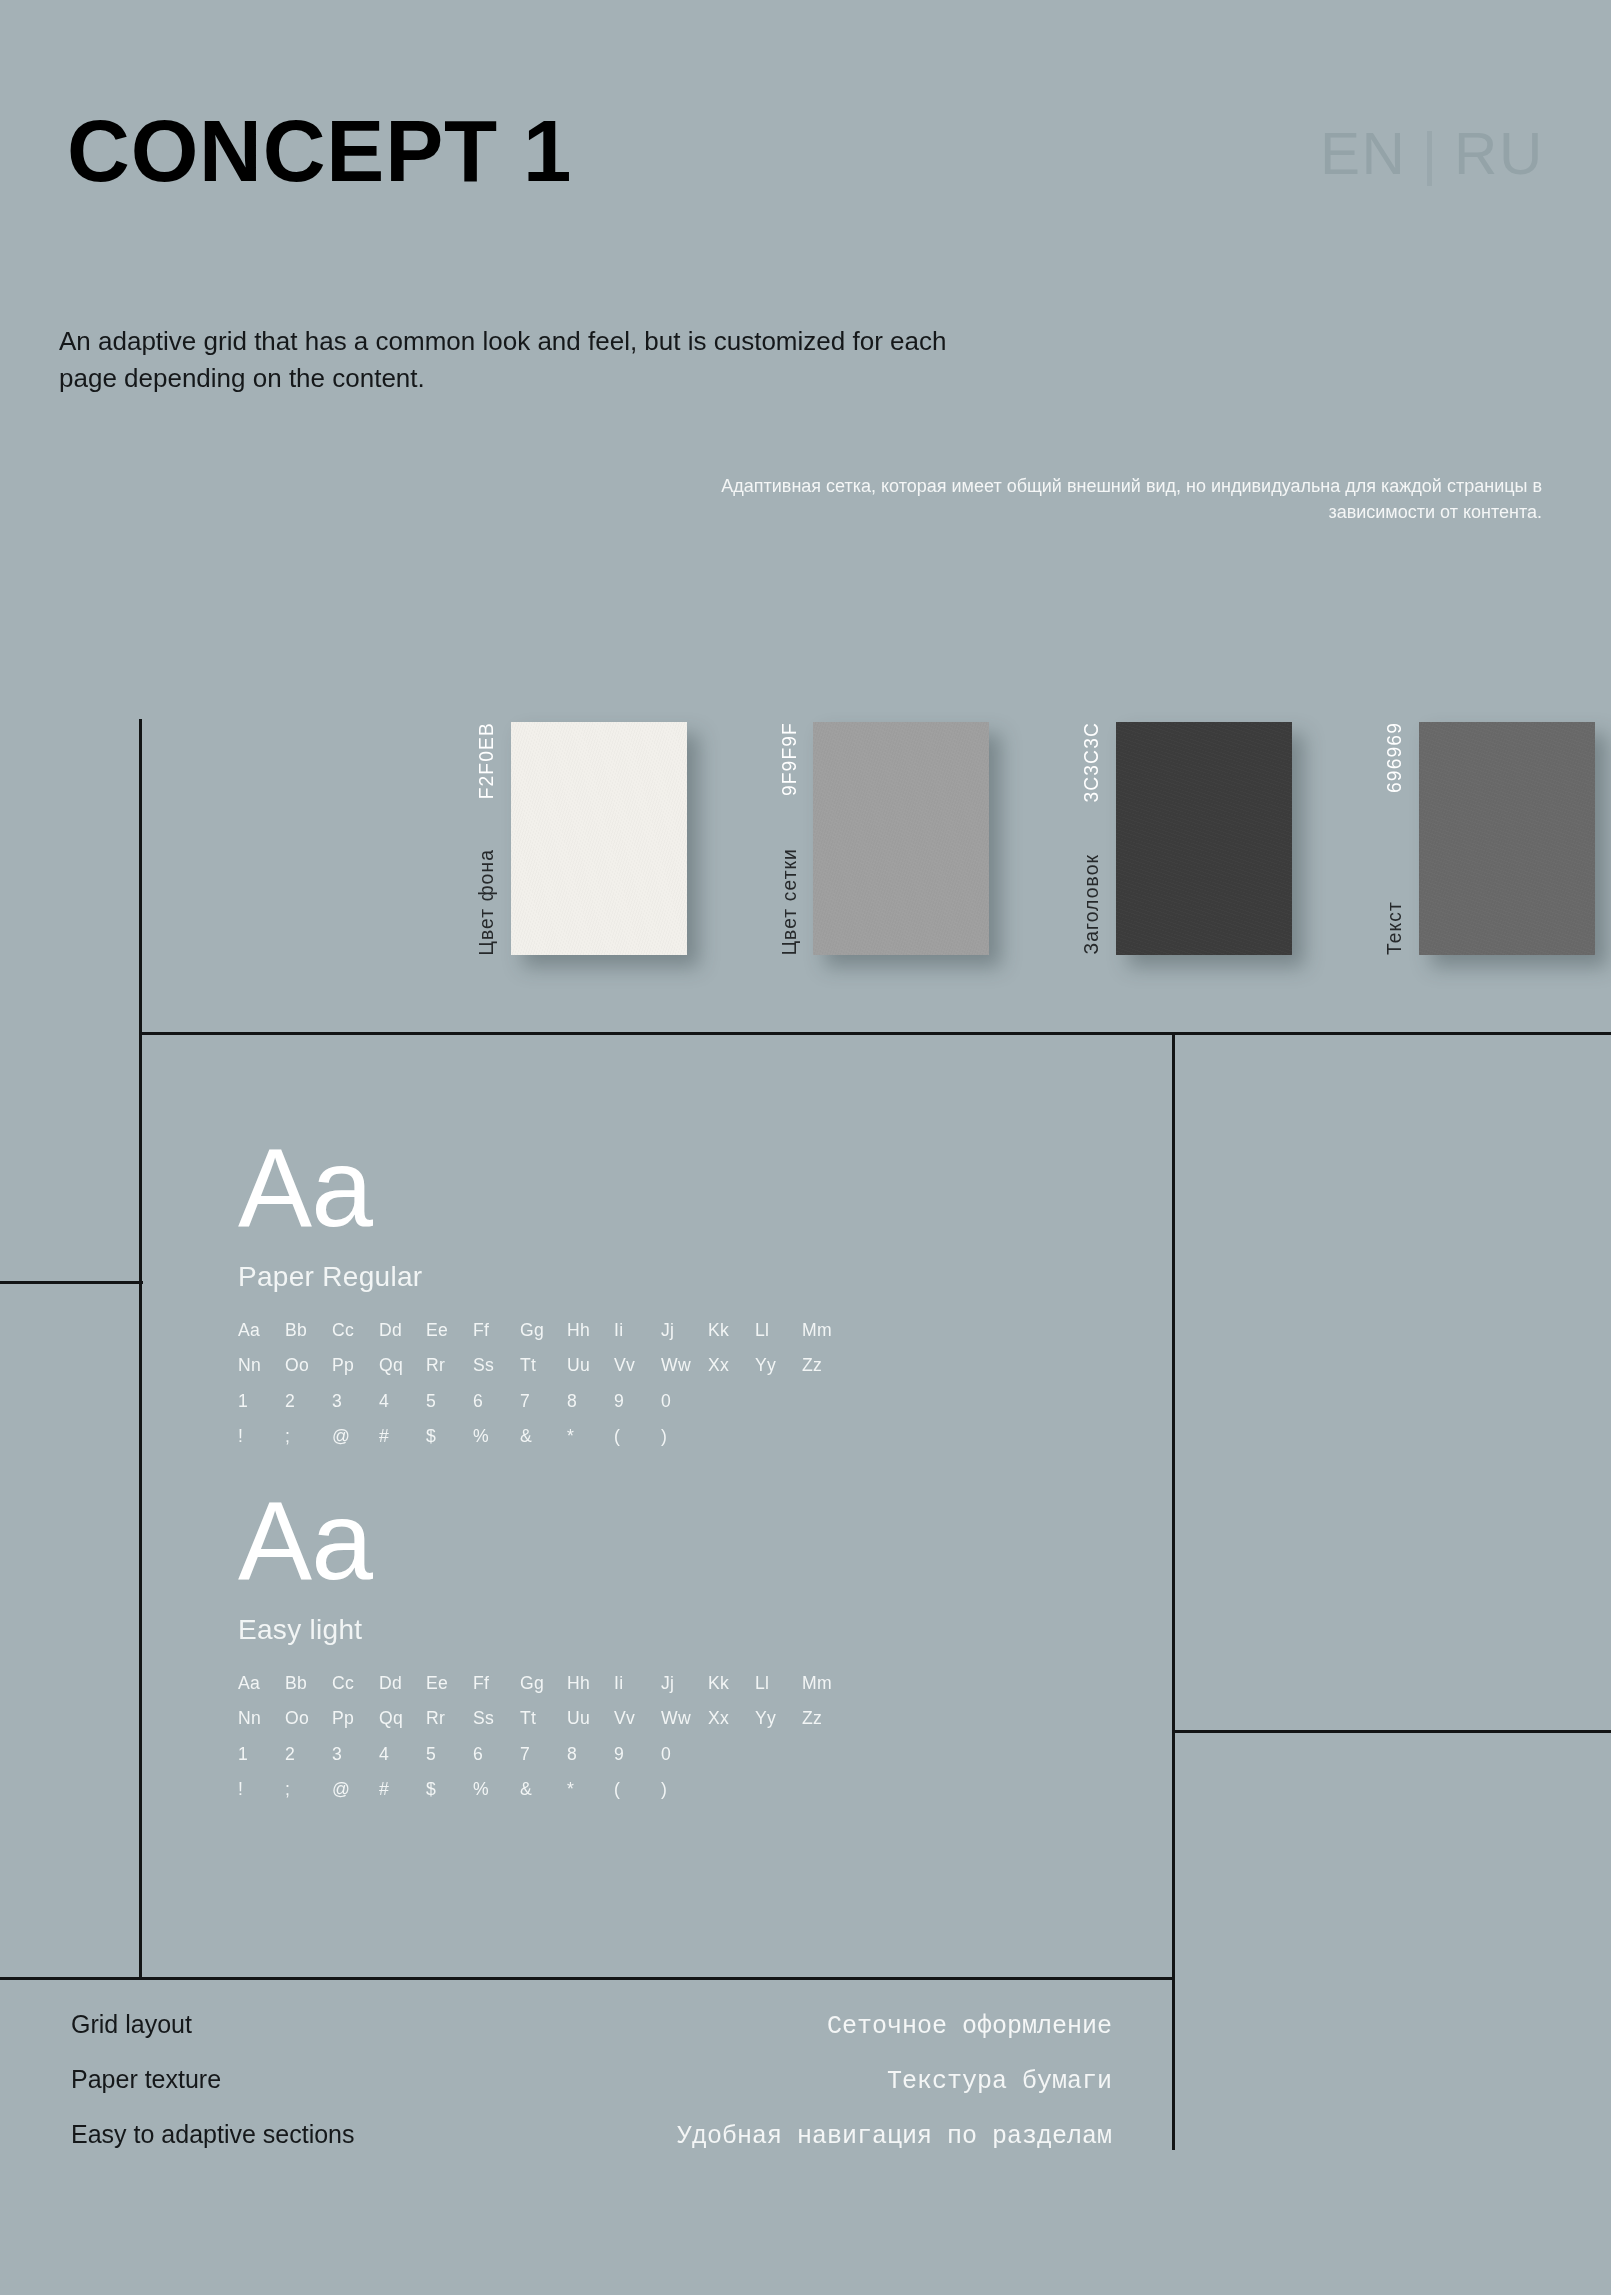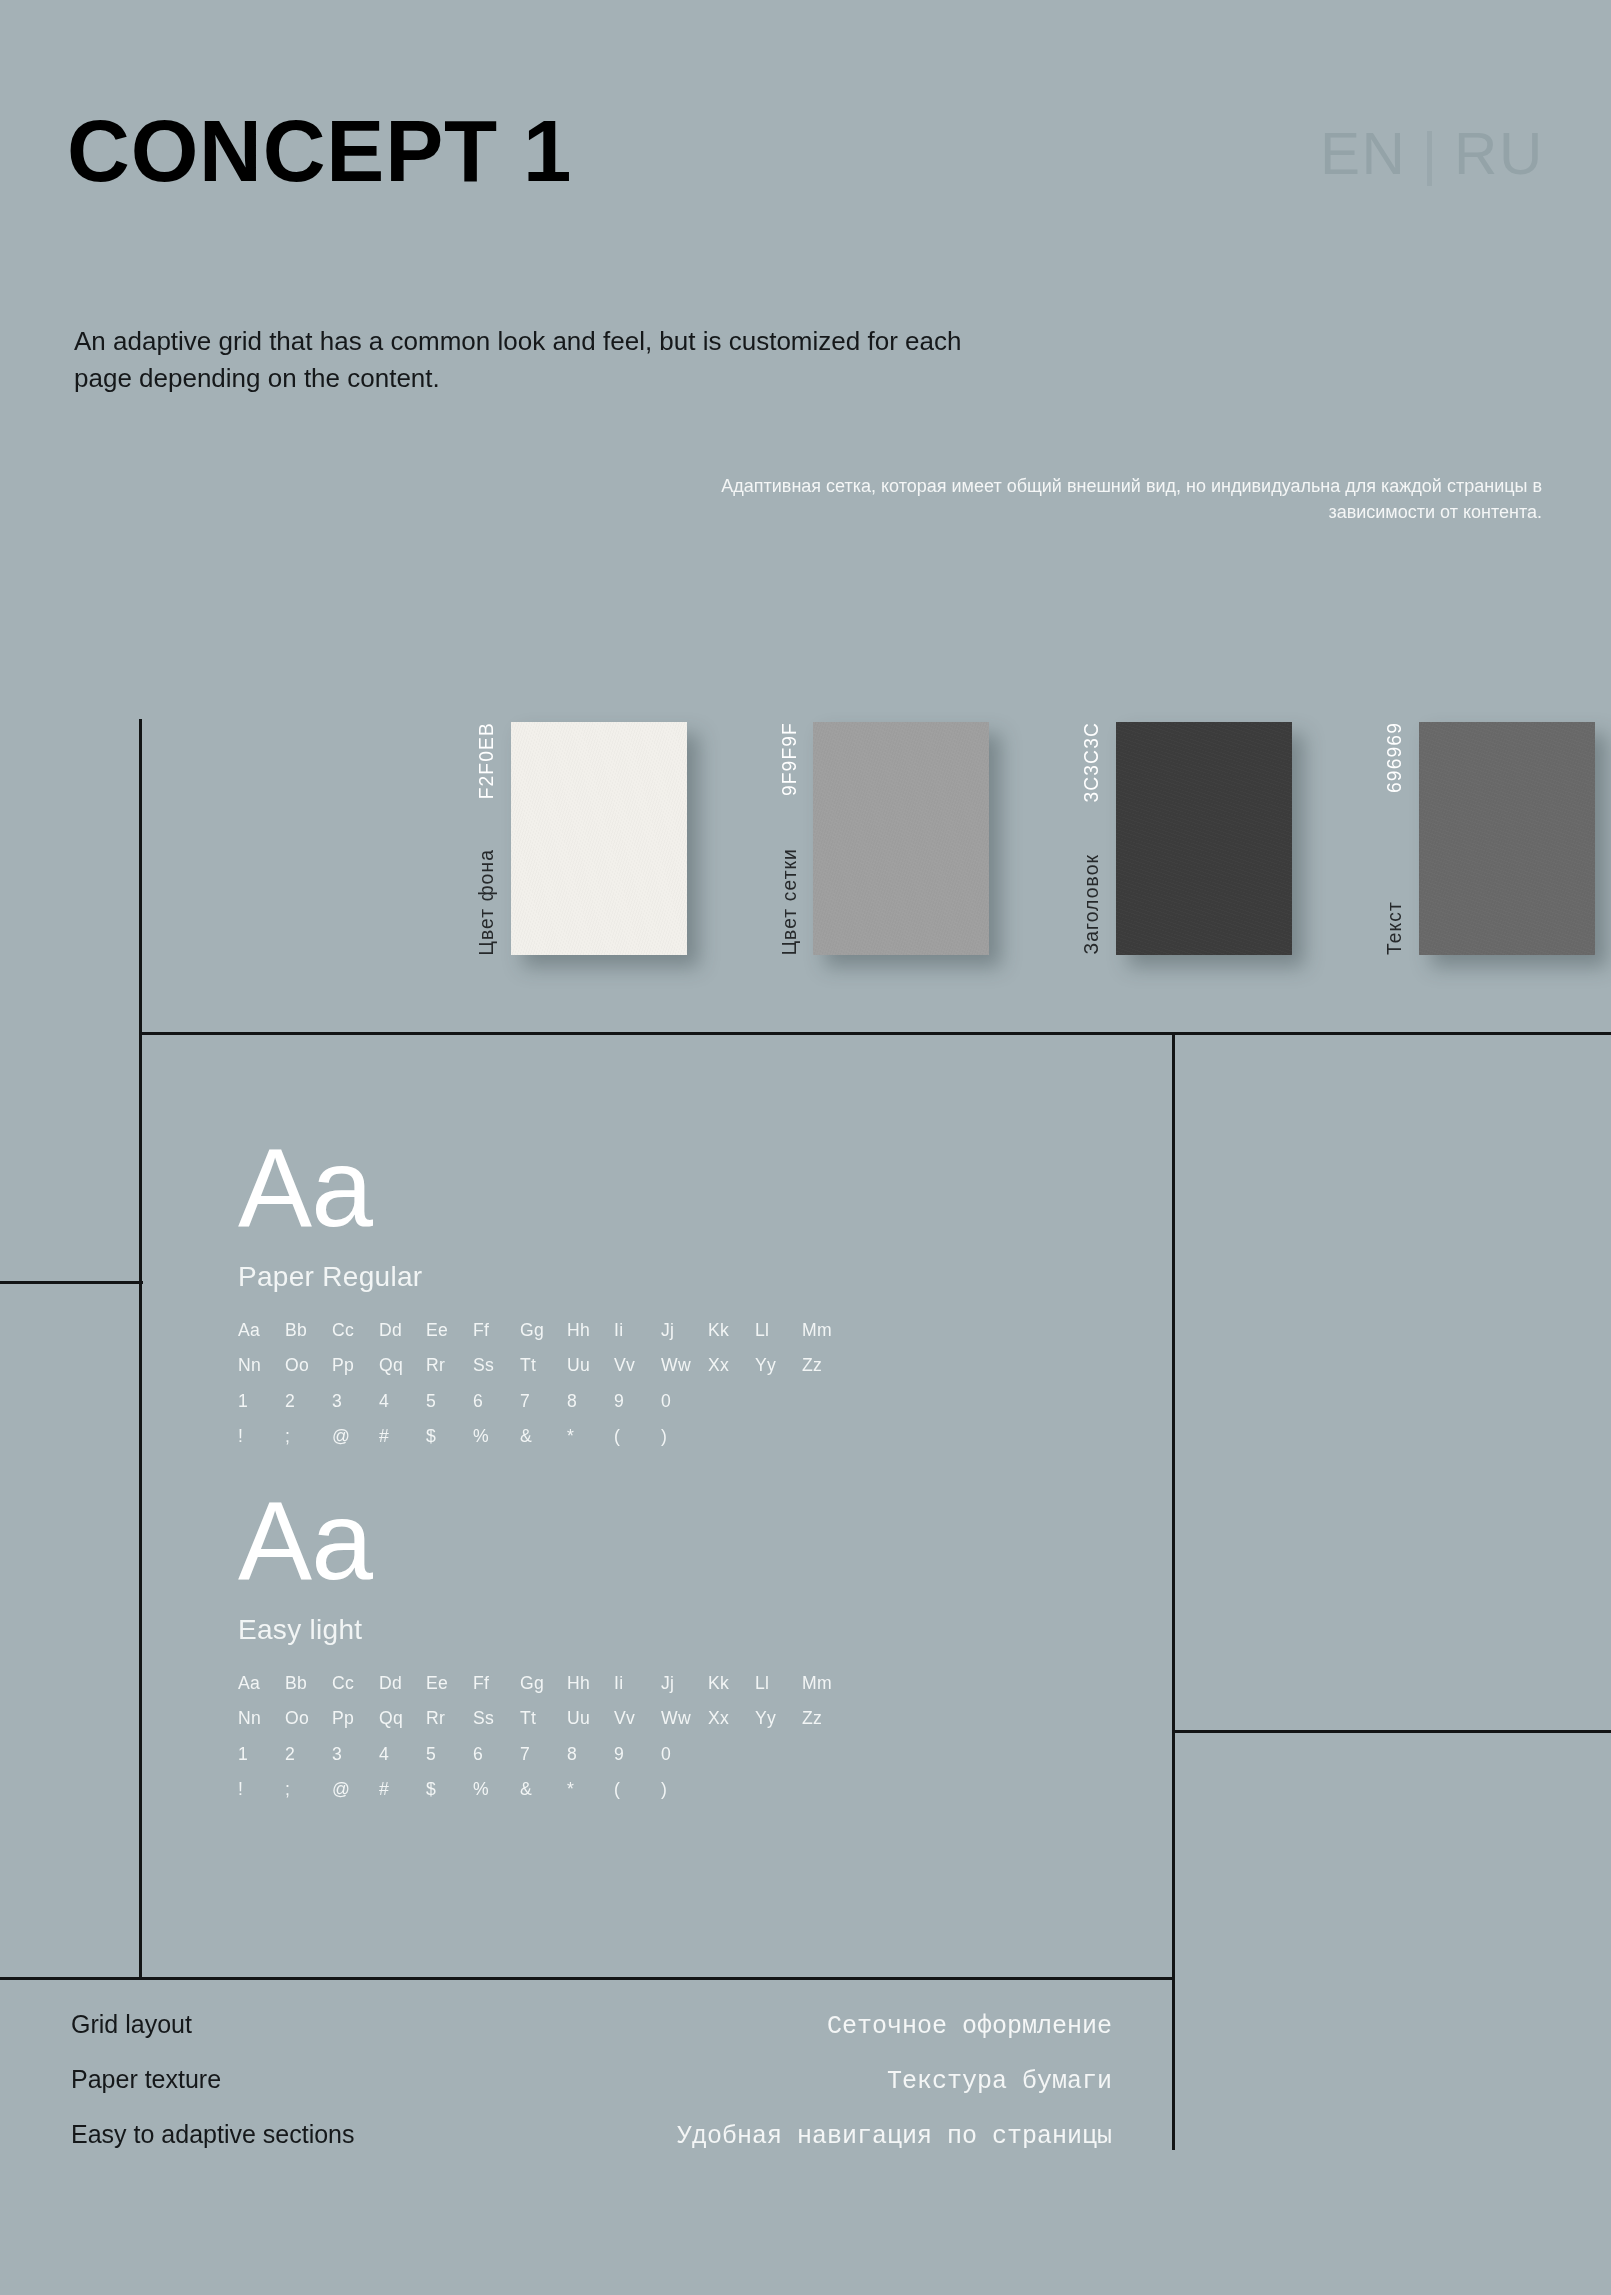--- a/index.html
+++ b/index.html
@@ -27,21 +27,21 @@
   .lang{
     position:absolute;right:67px;top:124px;
     font-size:60px;font-weight:normal;letter-spacing:1.7px;
     color:#94a3a8;line-height:1;white-space:nowrap;
     display:flex;gap:15px;align-items:baseline;
   }
   .lang .sep{color:#9aa8ad;}
 
   
   .intro-en{
-    position:absolute;left:74px;top:323px;width:890px;
+    position:absolute;left:59px;top:323px;width:890px;
     font-size:26px;line-height:1.42;color:#15181a;
   }
   .intro-ru{
     position:absolute;right:69px;top:474px;width:906px;
     font-size:18px;line-height:1.44;color:#f4f6f6;text-align:right;
   }
 
   
   .palette{position:absolute;left:470px;top:722px;display:flex;gap:86px;}
   .swatch-group{position:relative;display:flex;align-items:flex-start;}
@@ -283,18 +283,18 @@
       <div class="f-row">
         <div class="f-en">Grid layout</div>
         <div class="f-ru">Сеточное оформление</div>
       </div>
       <div class="f-row">
         <div class="f-en">Paper texture</div>
         <div class="f-ru">Текстура бумаги</div>
       </div>
       <div class="f-row">
         <div class="f-en">Easy to adaptive sections</div>
-        <div class="f-ru">Удобная навигация по страницы</div>
+        <div class="f-ru">Удобная навигация по разделам</div>
       </div>
     </div>
 
 </div>
 
 
 </body></html>

